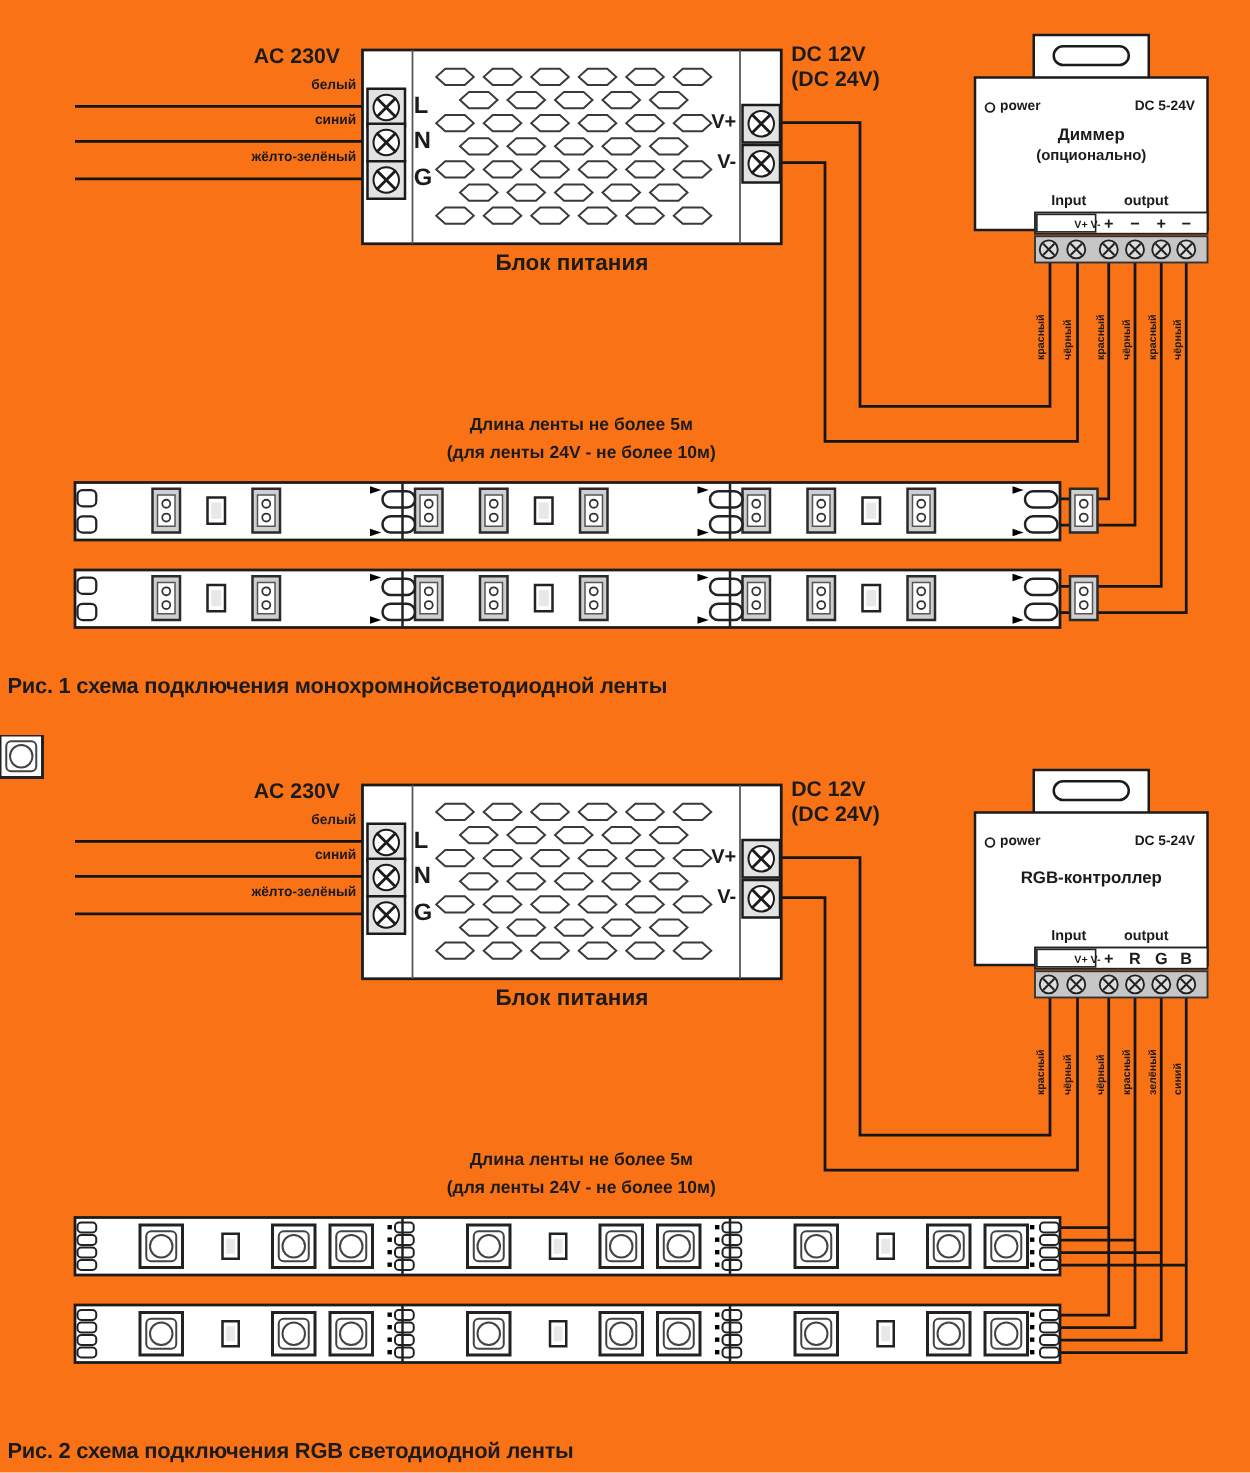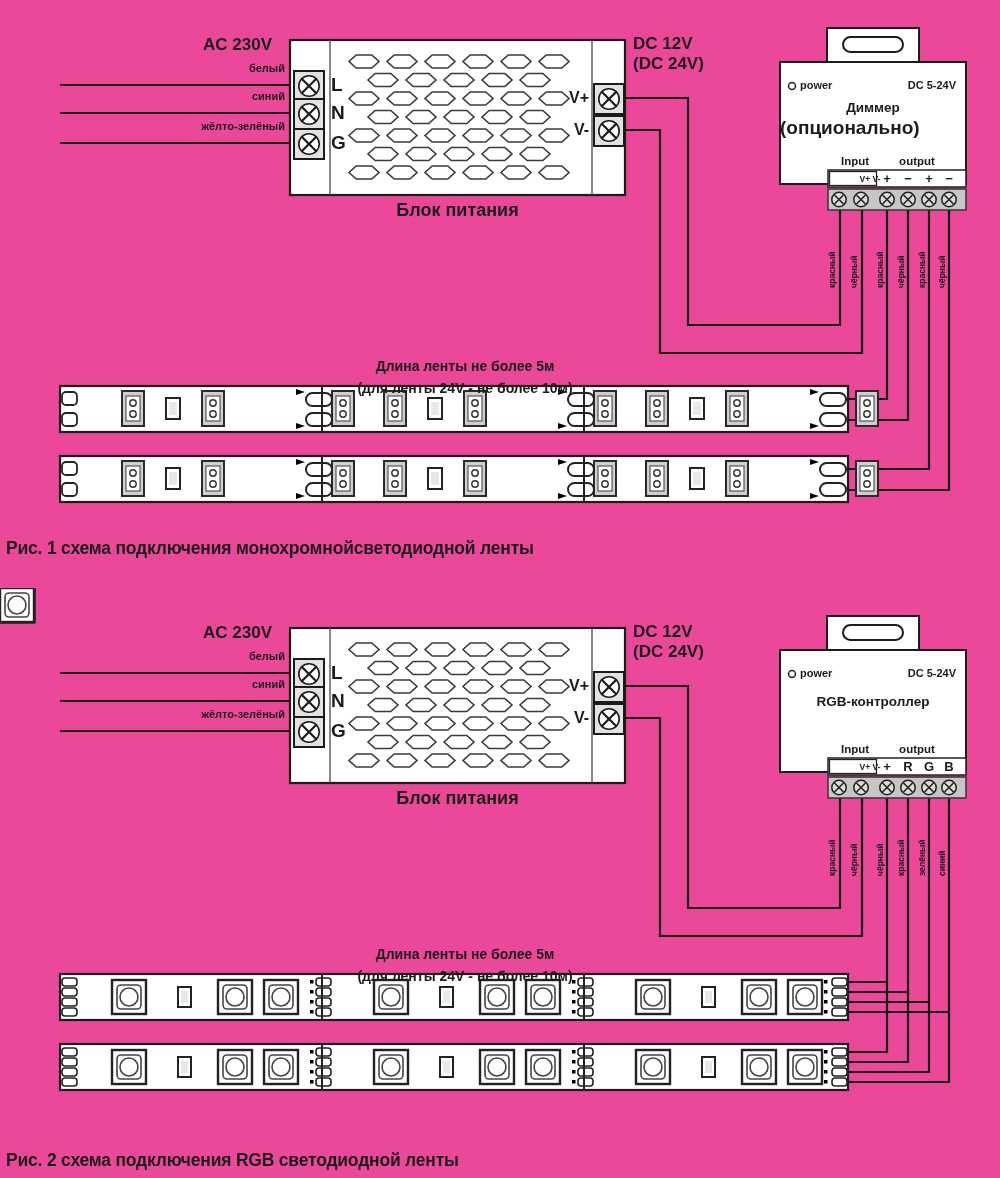--- a/index.html
+++ b/index.html
@@ -1,43 +1,43 @@
 <!DOCTYPE html>
 <html><head>
 <meta charset="utf-8">
 <style>
   html,body{margin:0;padding:0;background:#fff;}
   body{width:1000px;height:1178px;font-family:"Liberation Sans",sans-serif;color:#1b1b1b;}
-  #stage{position:relative;width:1000px;height:1178px;background:#ec4899;overflow:hidden;}
+  #stage{position:relative;width:1000px;height:1178px;background:#f97316;overflow:hidden;}
   .fig{position:absolute;left:0;width:1000px;height:588px;}
   #fig1{top:0;}
   #fig2{top:588px;}
   .fig-svg{position:absolute;left:0;top:0;width:1000px;height:588px;}
   .lbl{position:absolute;white-space:nowrap;}
   .ac{left:203px;top:35px;font-size:17px;font-weight:bold;}
   .dc1{left:633px;top:34px;font-size:17px;font-weight:bold;text-align:right;}
   .dc2{left:633px;top:54px;font-size:17px;font-weight:bold;}
   .wlbl{position:absolute;left:167px;width:118px;text-align:right;font-size:11px;font-weight:600;white-space:nowrap;}
   .w1{top:62px}.w2{top:90px}.w3{top:120px}
   .term{position:absolute;left:331px;font-size:19px;font-weight:bold;}
   .tL{top:74px}.tN{top:102px}.tG{top:132px}
   .vout{position:absolute;left:549px;width:40px;text-align:right;font-size:16px;font-weight:bold;}
   .vp{top:89px}.vm{top:121px}
   .psu-name{position:absolute;left:290px;top:200px;width:335px;text-align:center;font-size:18px;font-weight:600;}
   .pwr{position:absolute;left:800px;top:79px;font-size:11px;font-weight:bold;}
   .volt{position:absolute;left:872px;top:79px;width:84px;text-align:right;font-size:11px;font-weight:bold;}
   .ct1{position:absolute;left:780px;top:100px;width:186px;text-align:center;font-size:13.5px;font-weight:600;}
-  .ct2{position:absolute;left:780px;top:117px;width:186px;text-align:left;font-size:19px;font-weight:600;}
+  .ct2{position:absolute;left:780px;top:117px;width:186px;text-align:center;font-size:12px;font-weight:600;}
   .fig--rgb .ct1{top:106px;}
   .inlbl{position:absolute;left:830px;top:155px;width:50px;text-align:center;font-size:11.5px;font-weight:bold;}
   .outlbl{position:absolute;left:884px;top:155px;width:66px;text-align:center;font-size:11.5px;font-weight:bold;}
   .tbox{position:absolute;left:829px;top:172px;width:48px;height:14px;line-height:14px;text-align:center;font-size:8.5px;font-weight:bold;padding-left:17px;}
   .sym{position:absolute;top:170px;width:18px;height:17px;line-height:17px;text-align:center;font-size:13px;font-weight:bold;}
   .vlabel{position:absolute;top:212px;height:76px;width:12px;writing-mode:vertical-rl;transform:rotate(180deg);font-size:8.5px;font-weight:600;line-height:12px;white-space:nowrap;}
-  .note{position:absolute;left:180px;width:570px;text-align:center;font-size:14px;font-weight:600;margin-top:27px;}
+  .note{position:absolute;left:180px;width:570px;text-align:center;font-size:14px;font-weight:600;}
   .n1{top:331px}.n2{top:353px}
   .caption{position:absolute;left:6px;top:538px;font-size:17.5px;font-weight:bold;letter-spacing:-0.2px;white-space:nowrap;}
   .fig--rgb .caption{top:532px;margin-top:30px;}
 </style>
 </head>
 <body>
 
 <div id="stage">
 
   <section class="fig" id="fig1">

